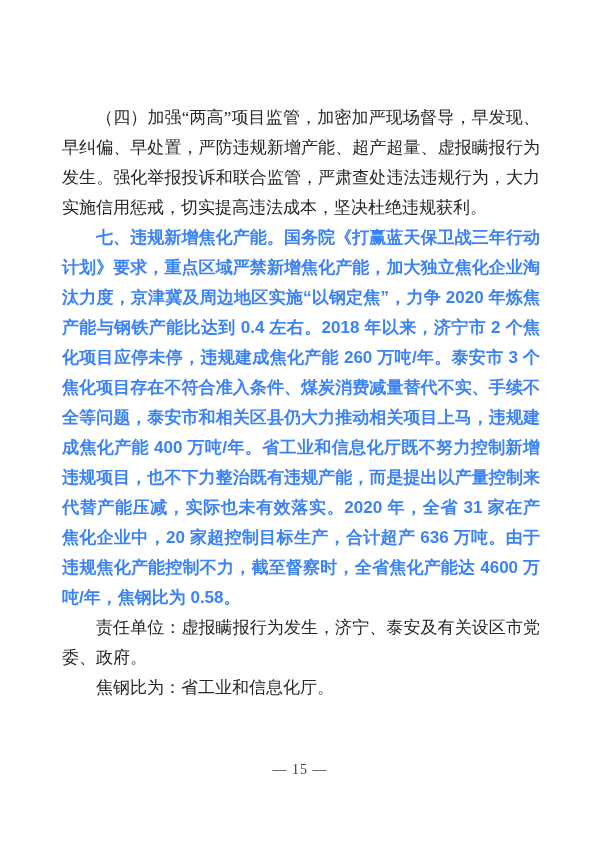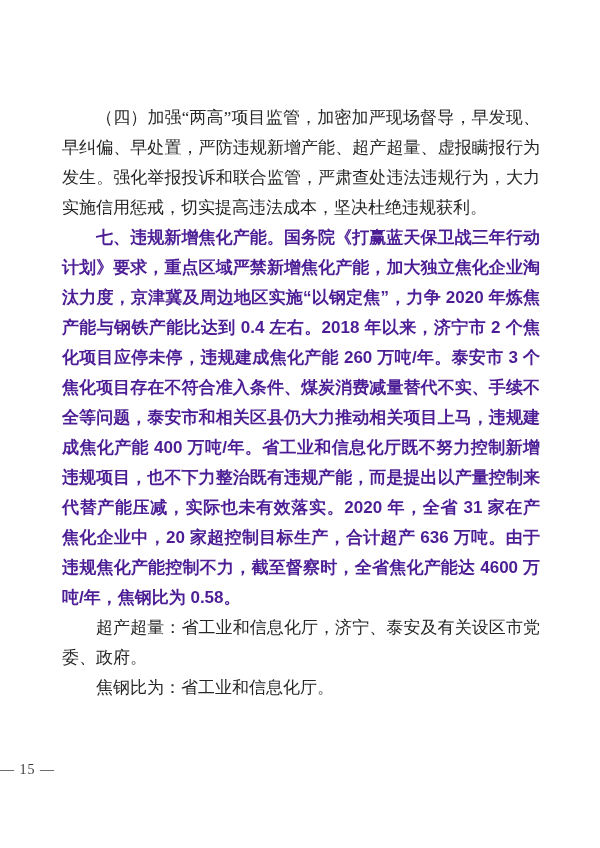--- a/index.html
+++ b/index.html
@@ -32,41 +32,42 @@
     word-break: break-all;
   }
   .para-kai {
     font-family: "Liberation Serif", "DejaVu Serif", serif;
     font-weight: 400;
     color: #262626;
   }
   .para-hei {
     font-family: "Liberation Sans", "DejaVu Sans", sans-serif;
     font-weight: 600;
-    color: #4c1d95;
+    color: #3b82f6;
   }
   .page-footer {
     position: absolute;
     left: 0;
     top: 760px;
     width: 100%;
+    text-align: center;
     font-family: "Liberation Serif", "DejaVu Serif", serif;
     font-size: 14px;
     line-height: 20px;
     color: #3a3a3a;
     letter-spacing: 1px;
   }
 </style>
 </head>
 <body>
 
 <div class="page">
 
   <div class="page-content">
     <p class="para-kai">（四）加强“两高”项目监管，加密加严现场督导，早发现、早纠偏、早处置，严防违规新增产能、超产超量、虚报瞒报行为发生。强化举报投诉和联合监管，严肃查处违法违规行为，大力实施信用惩戒，切实提高违法成本，坚决杜绝违规获利。</p>
     <p class="para-hei">七、违规新增焦化产能。国务院《打赢蓝天保卫战三年行动计划》要求，重点区域严禁新增焦化产能，加大独立焦化企业淘汰力度，京津冀及周边地区实施“以钢定焦”，力争 2020 年炼焦产能与钢铁产能比达到 0.4 左右。2018 年以来，济宁市 2 个焦化项目应停未停，违规建成焦化产能 260 万吨/年。泰安市 3 个焦化项目存在不符合准入条件、煤炭消费减量替代不实、手续不全等问题，泰安市和相关区县仍大力推动相关项目上马，违规建成焦化产能 400 万吨/年。省工业和信息化厅既不努力控制新增违规项目，也不下力整治既有违规产能，而是提出以产量控制来代替产能压减，实际也未有效落实。2020 年，全省 31 家在产焦化企业中，20 家超控制目标生产，合计超产 636 万吨。由于违规焦化产能控制不力，截至督察时，全省焦化产能达 4600 万吨/年，焦钢比为 0.58。</p>
-    <p class="para-kai">超产超量：省工业和信息化厅，济宁、泰安及有关设区市党委、政府。</p>
+    <p class="para-kai">责任单位：虚报瞒报行为发生，济宁、泰安及有关设区市党委、政府。</p>
     <p class="para-kai">焦钢比为：省工业和信息化厅。</p>
   </div>
 
   <div class="page-footer">— 15 —</div>
 
 </div>
 
 </body></html>

